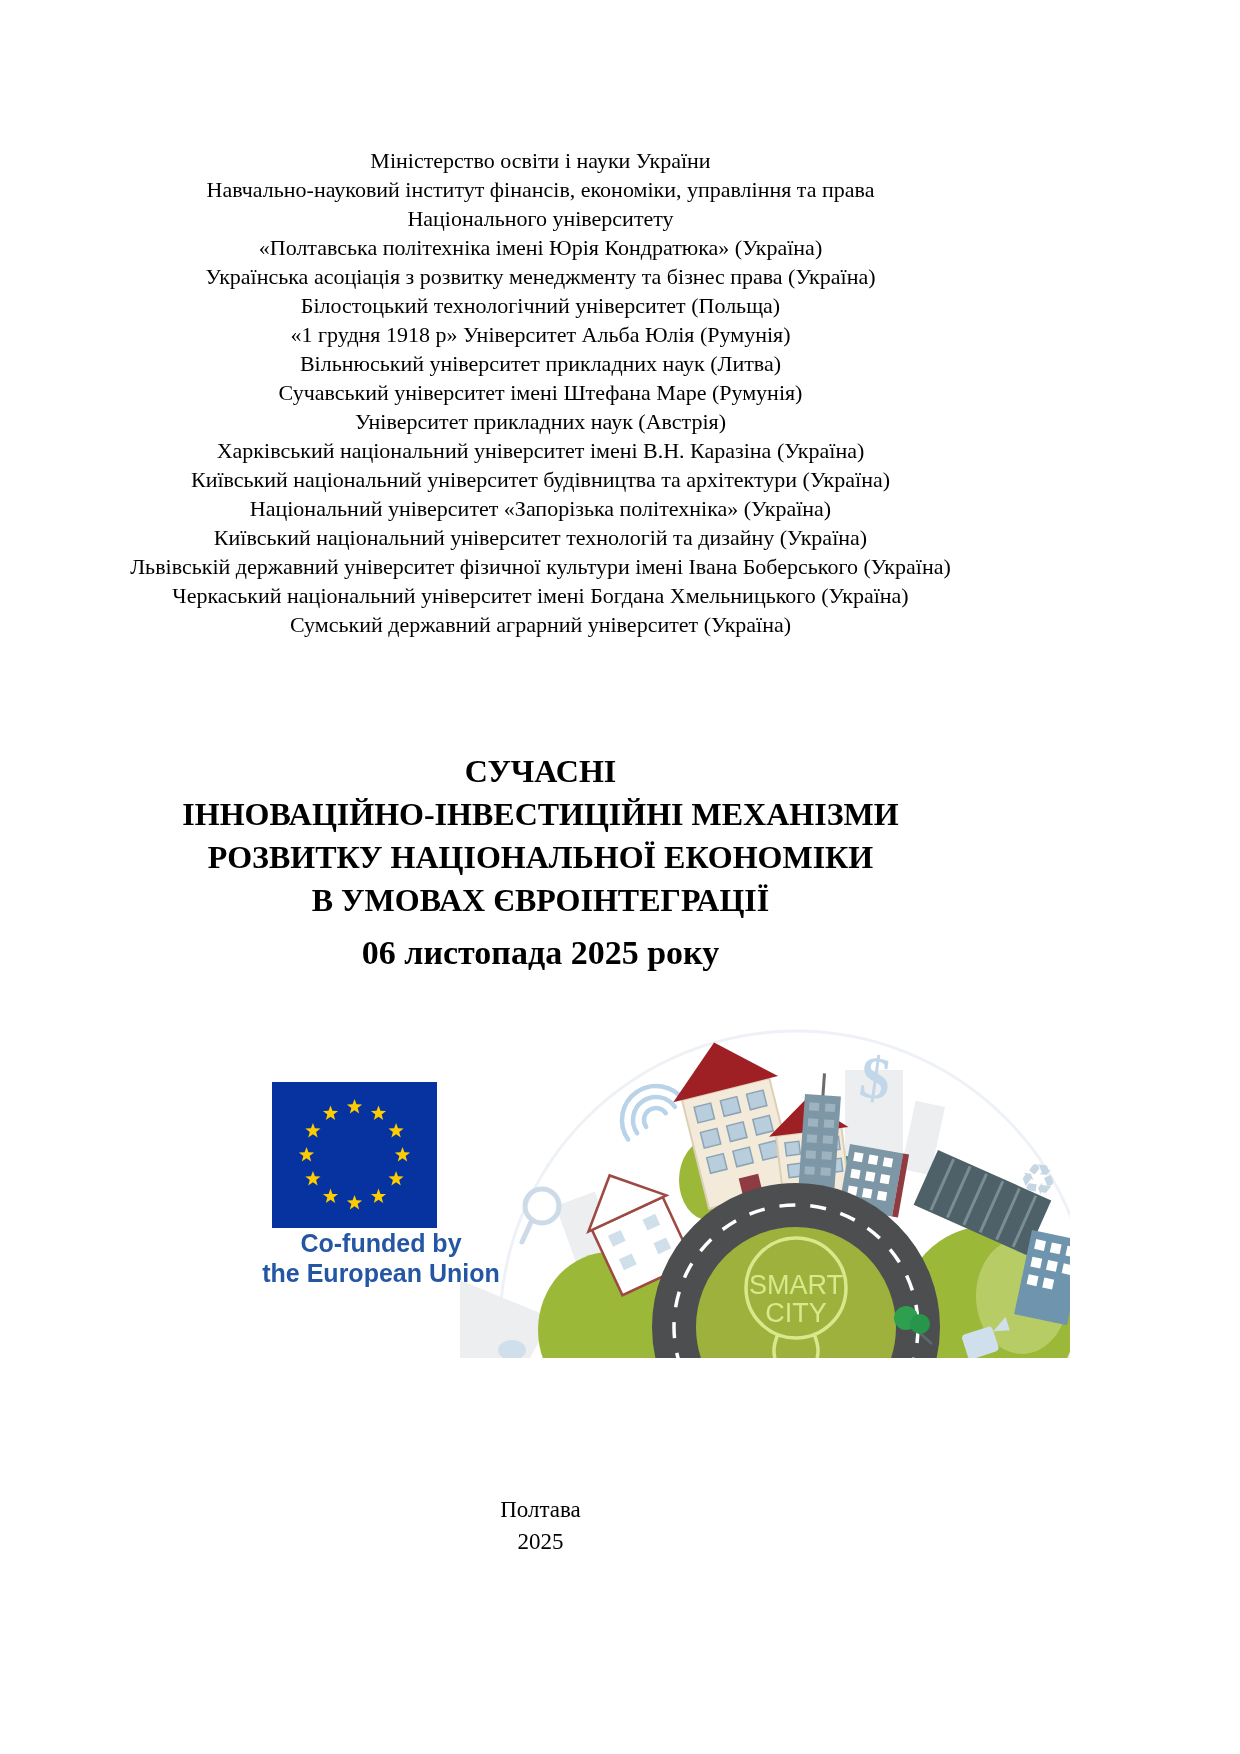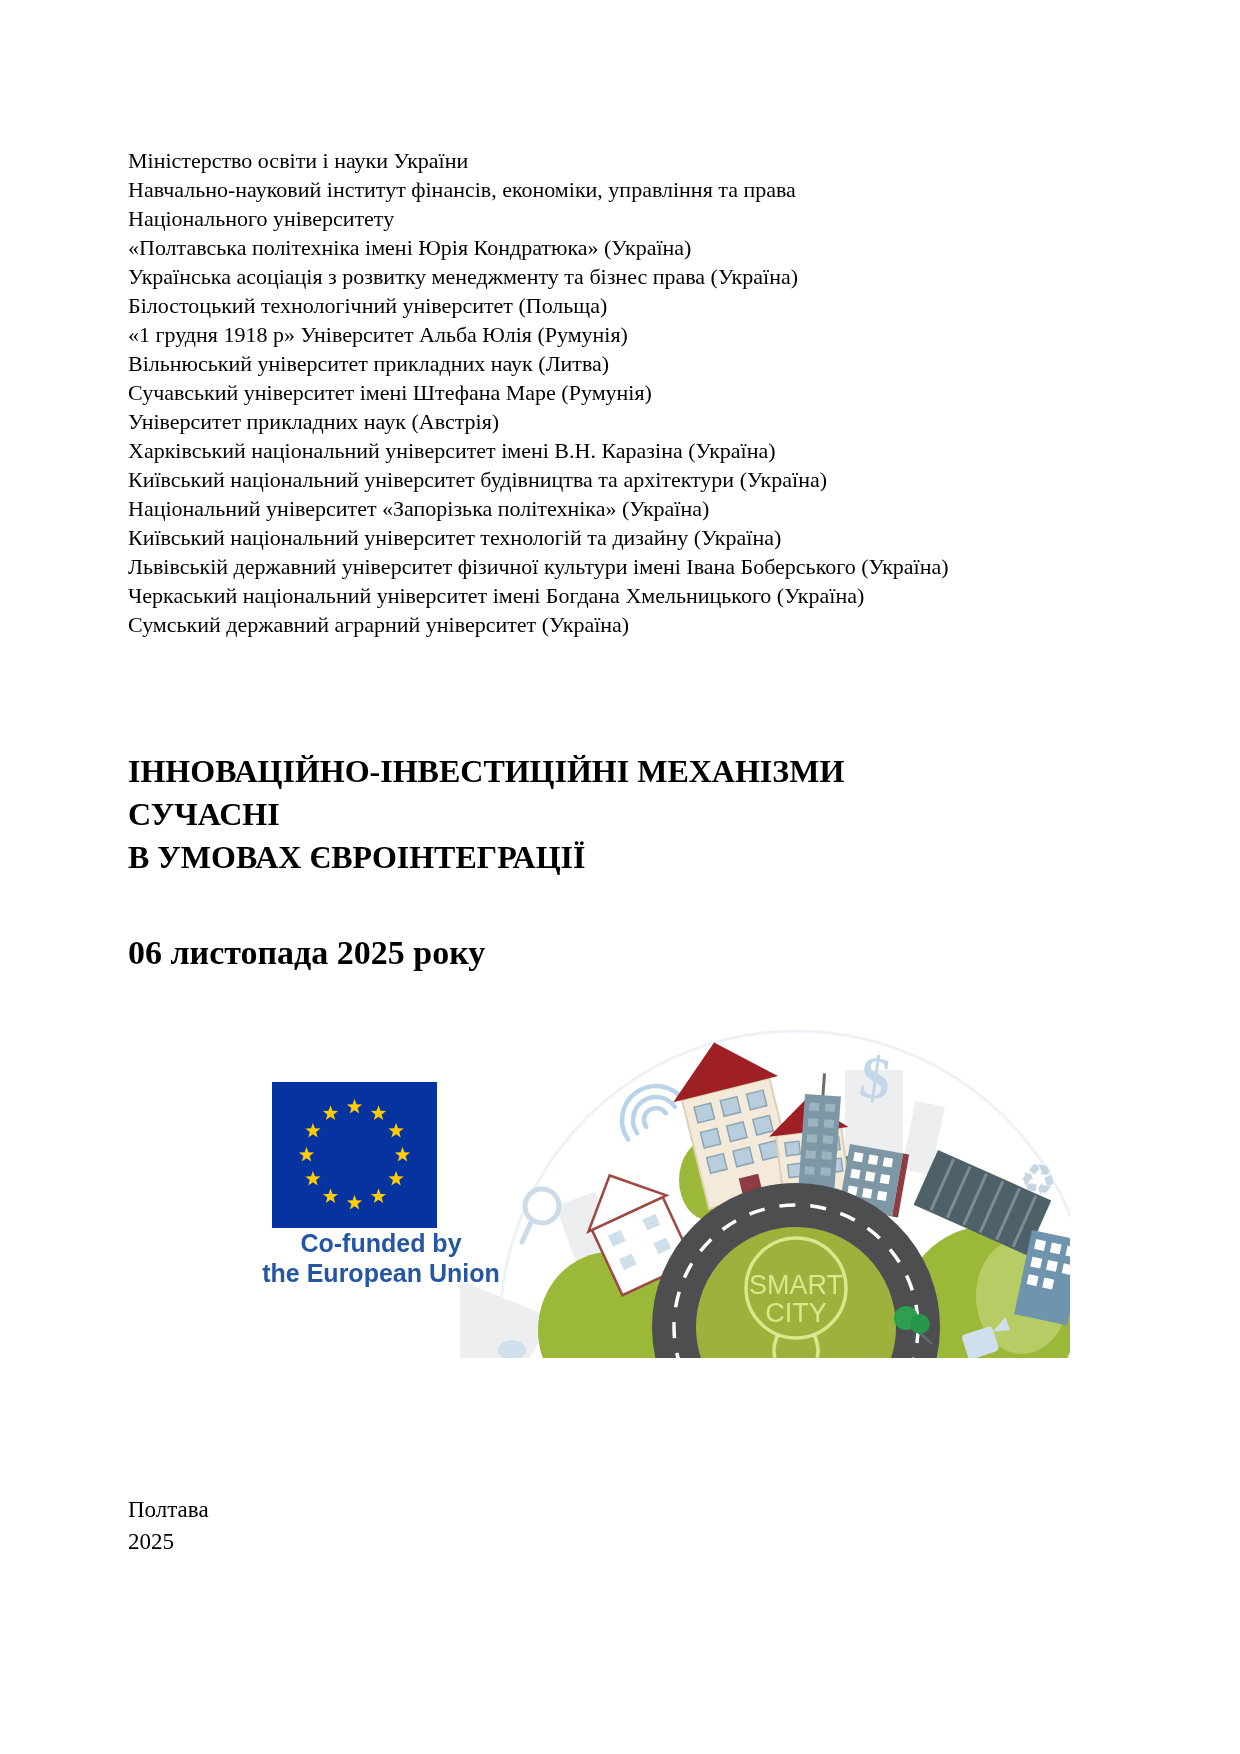--- a/index.html
+++ b/index.html
@@ -1,19 +1,19 @@
 <!DOCTYPE html>
 <html><head>
 <meta charset="utf-8">
 <style>
   * { margin:0; padding:0; box-sizing:border-box; }
   html,body { width:1240px; height:1754px; background:#ffffff; }
   body { position:relative; font-family:"Liberation Serif", serif; color:#000; overflow:hidden; }
 
-  .text-col { position:absolute; left:128px; width:857px; text-align:left; }
+  .text-col { position:absolute; left:112px; width:857px; text-align:center; }
 
   #institutions { top:146px; font-size:22px; line-height:29px; }
   .inst-line { white-space:nowrap; }
 
   #title-block { top:750px; font-size:32px; line-height:43px; font-weight:bold; }
   .title-line { white-space:nowrap; }
 
   #date-line { top:934px; font-size:34px; font-weight:bold; }
 
   #eu-logo { position:absolute; left:250px; top:1082px; width:262px; text-align:center; }
@@ -44,22 +44,23 @@
     <div class="inst-line">Харківський національний університет імені В.Н. Каразіна (Україна)</div>
     <div class="inst-line">Київський національний університет будівництва та архітектури (Україна)</div>
     <div class="inst-line">Національний університет «Запорізька політехніка» (Україна)</div>
     <div class="inst-line">Київський національний університет технологій та дизайну (Україна)</div>
     <div class="inst-line">Львівській державний університет фізичної культури імені Івана Боберського (Україна)</div>
     <div class="inst-line">Черкаський національний університет імені Богдана Хмельницького (Україна)</div>
     <div class="inst-line">Сумський державний аграрний університет (Україна)</div>
   </div>
 
 <div id="title-block" class="text-col">
+    <div class="title-line">СУЧАСНІ</div>
     <div class="title-line">ІННОВАЦІЙНО-ІНВЕСТИЦІЙНІ МЕХАНІЗМИ</div>
-    <div class="title-line">СУЧАСНІ</div>
+    <div class="title-line">РОЗВИТКУ НАЦІОНАЛЬНОЇ ЕКОНОМІКИ</div>
     <div class="title-line">В УМОВАХ ЄВРОІНТЕГРАЦІЇ</div>
   </div>
 
 <div id="date-line" class="text-col">06 листопада 2025 року</div>
 
 <div id="eu-logo">
   <svg id="eu-flag-svg" width="165" height="146" viewBox="0 0 165 146">
     <rect x="0" y="0" width="165" height="146" fill="#0633a0"></rect>
     <g fill="#ffcc00">
       <g id="star-proto">

